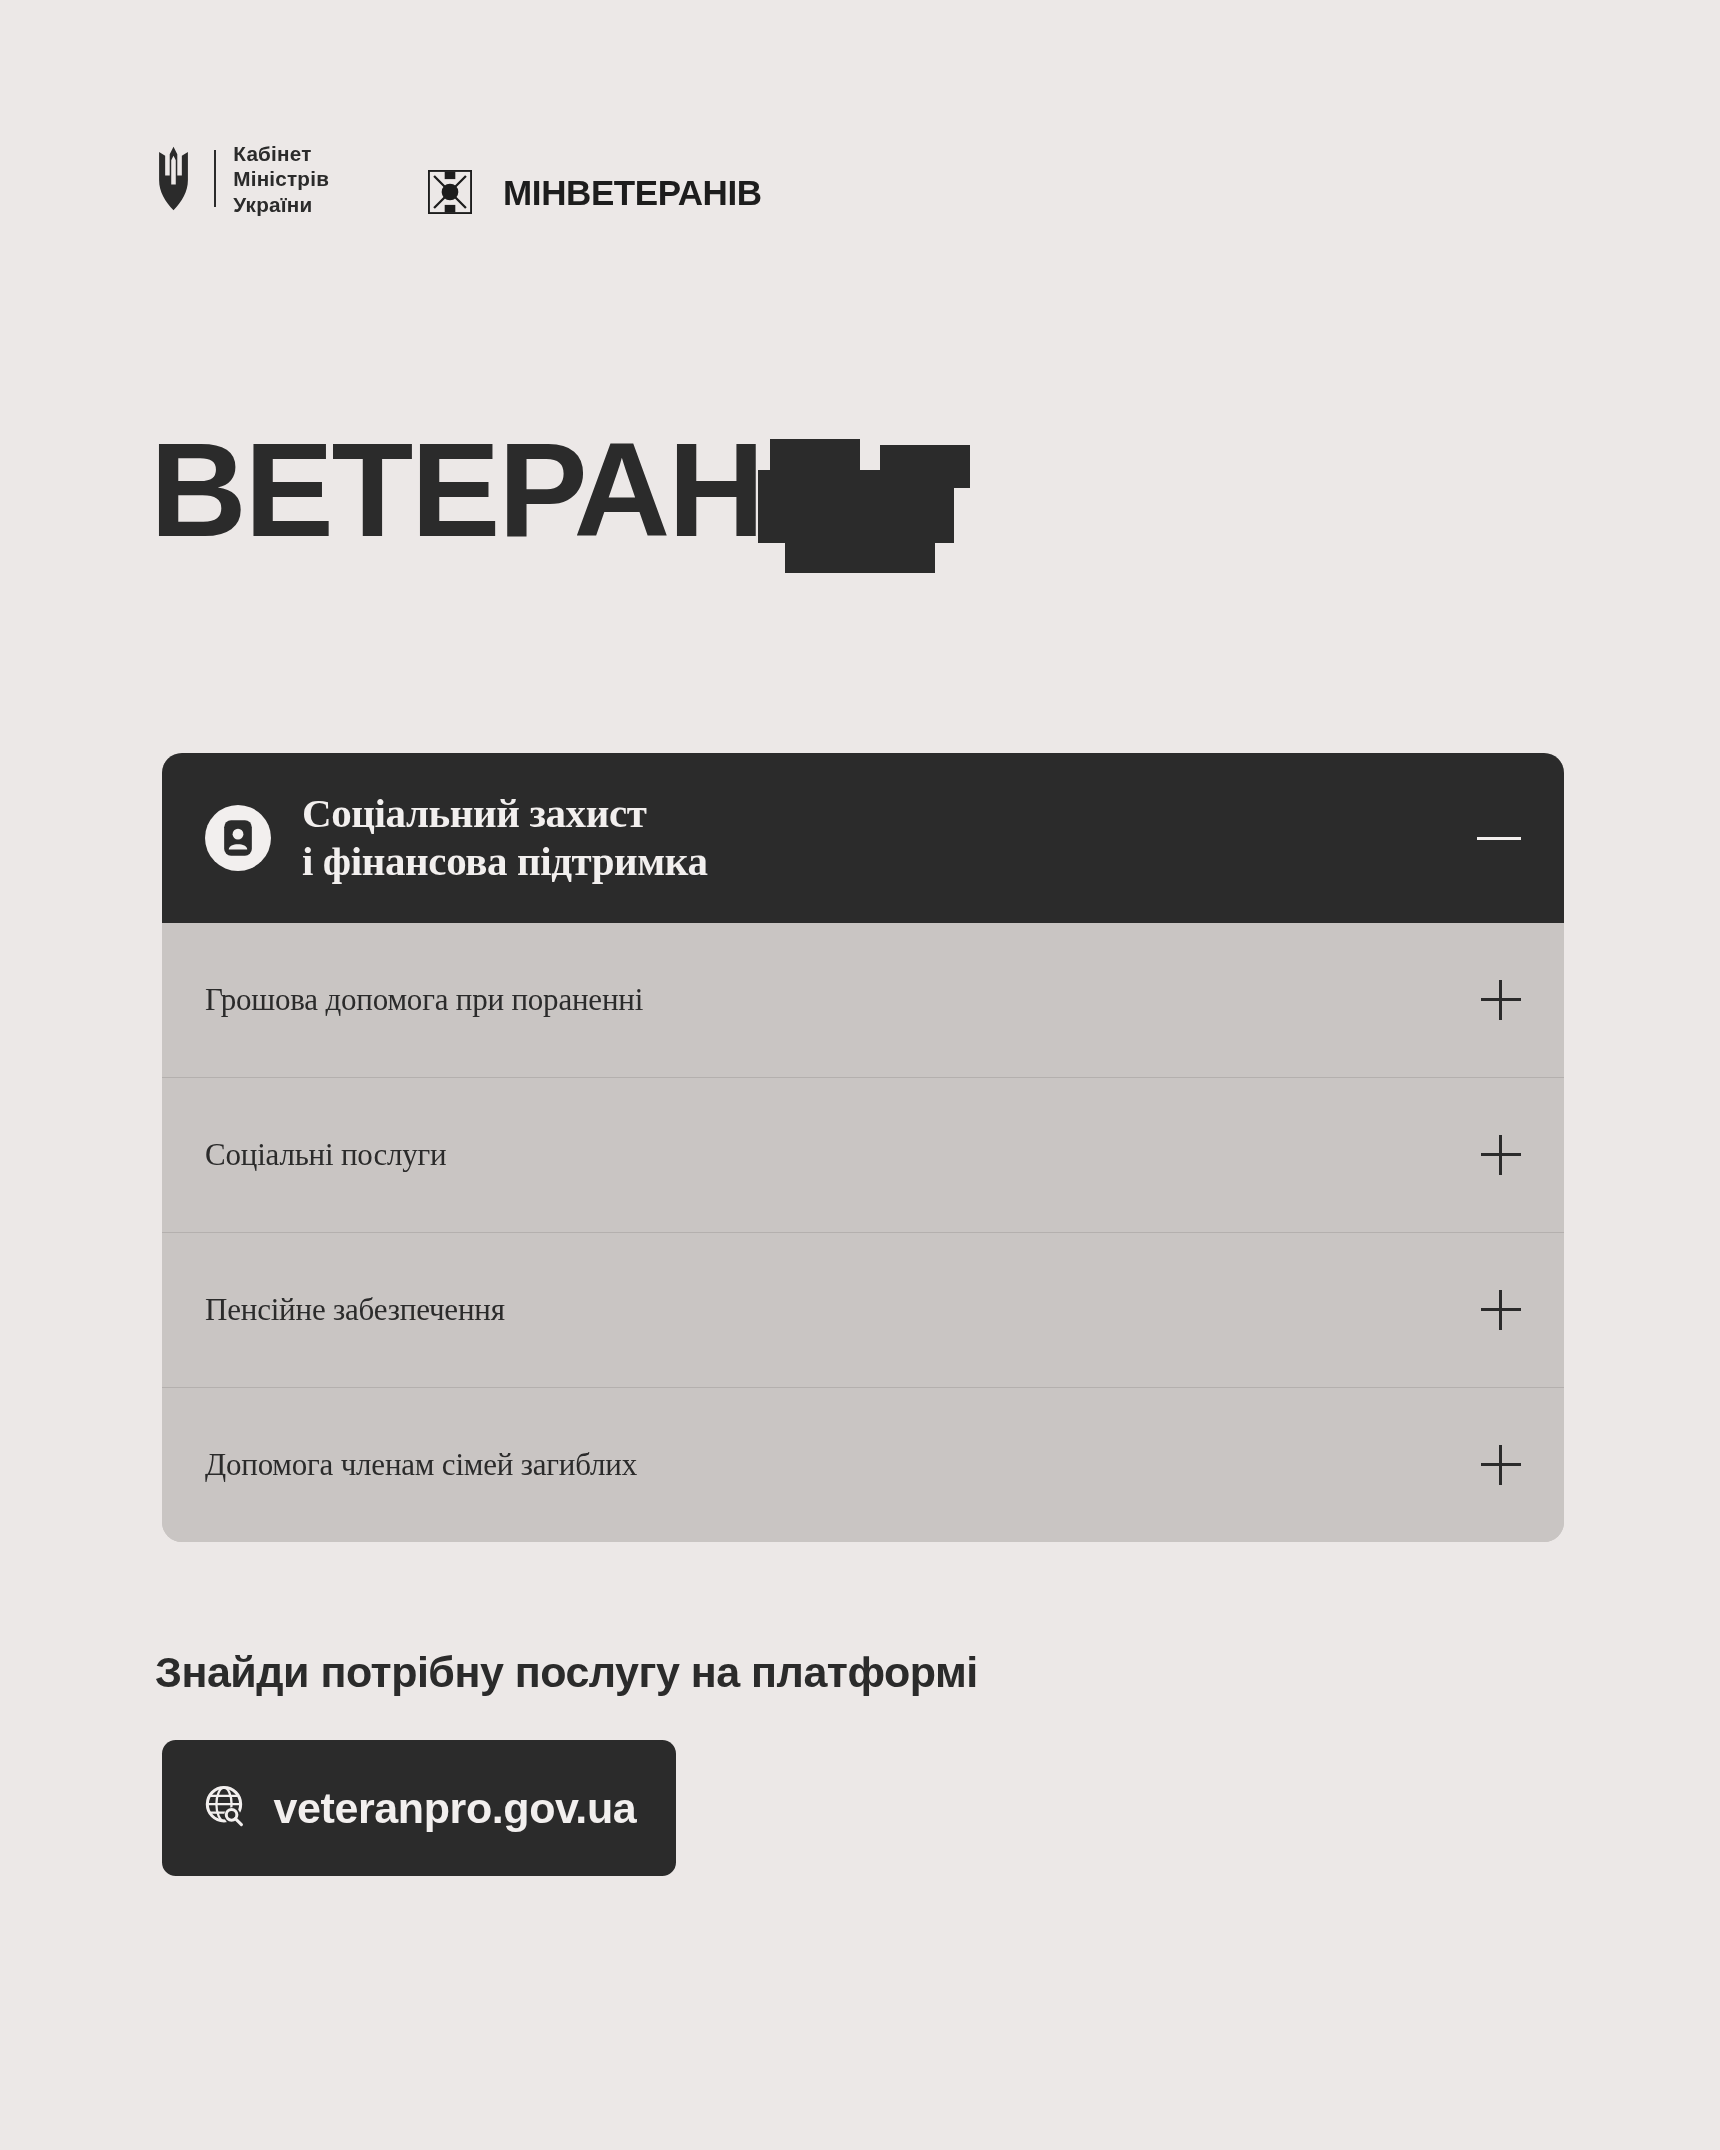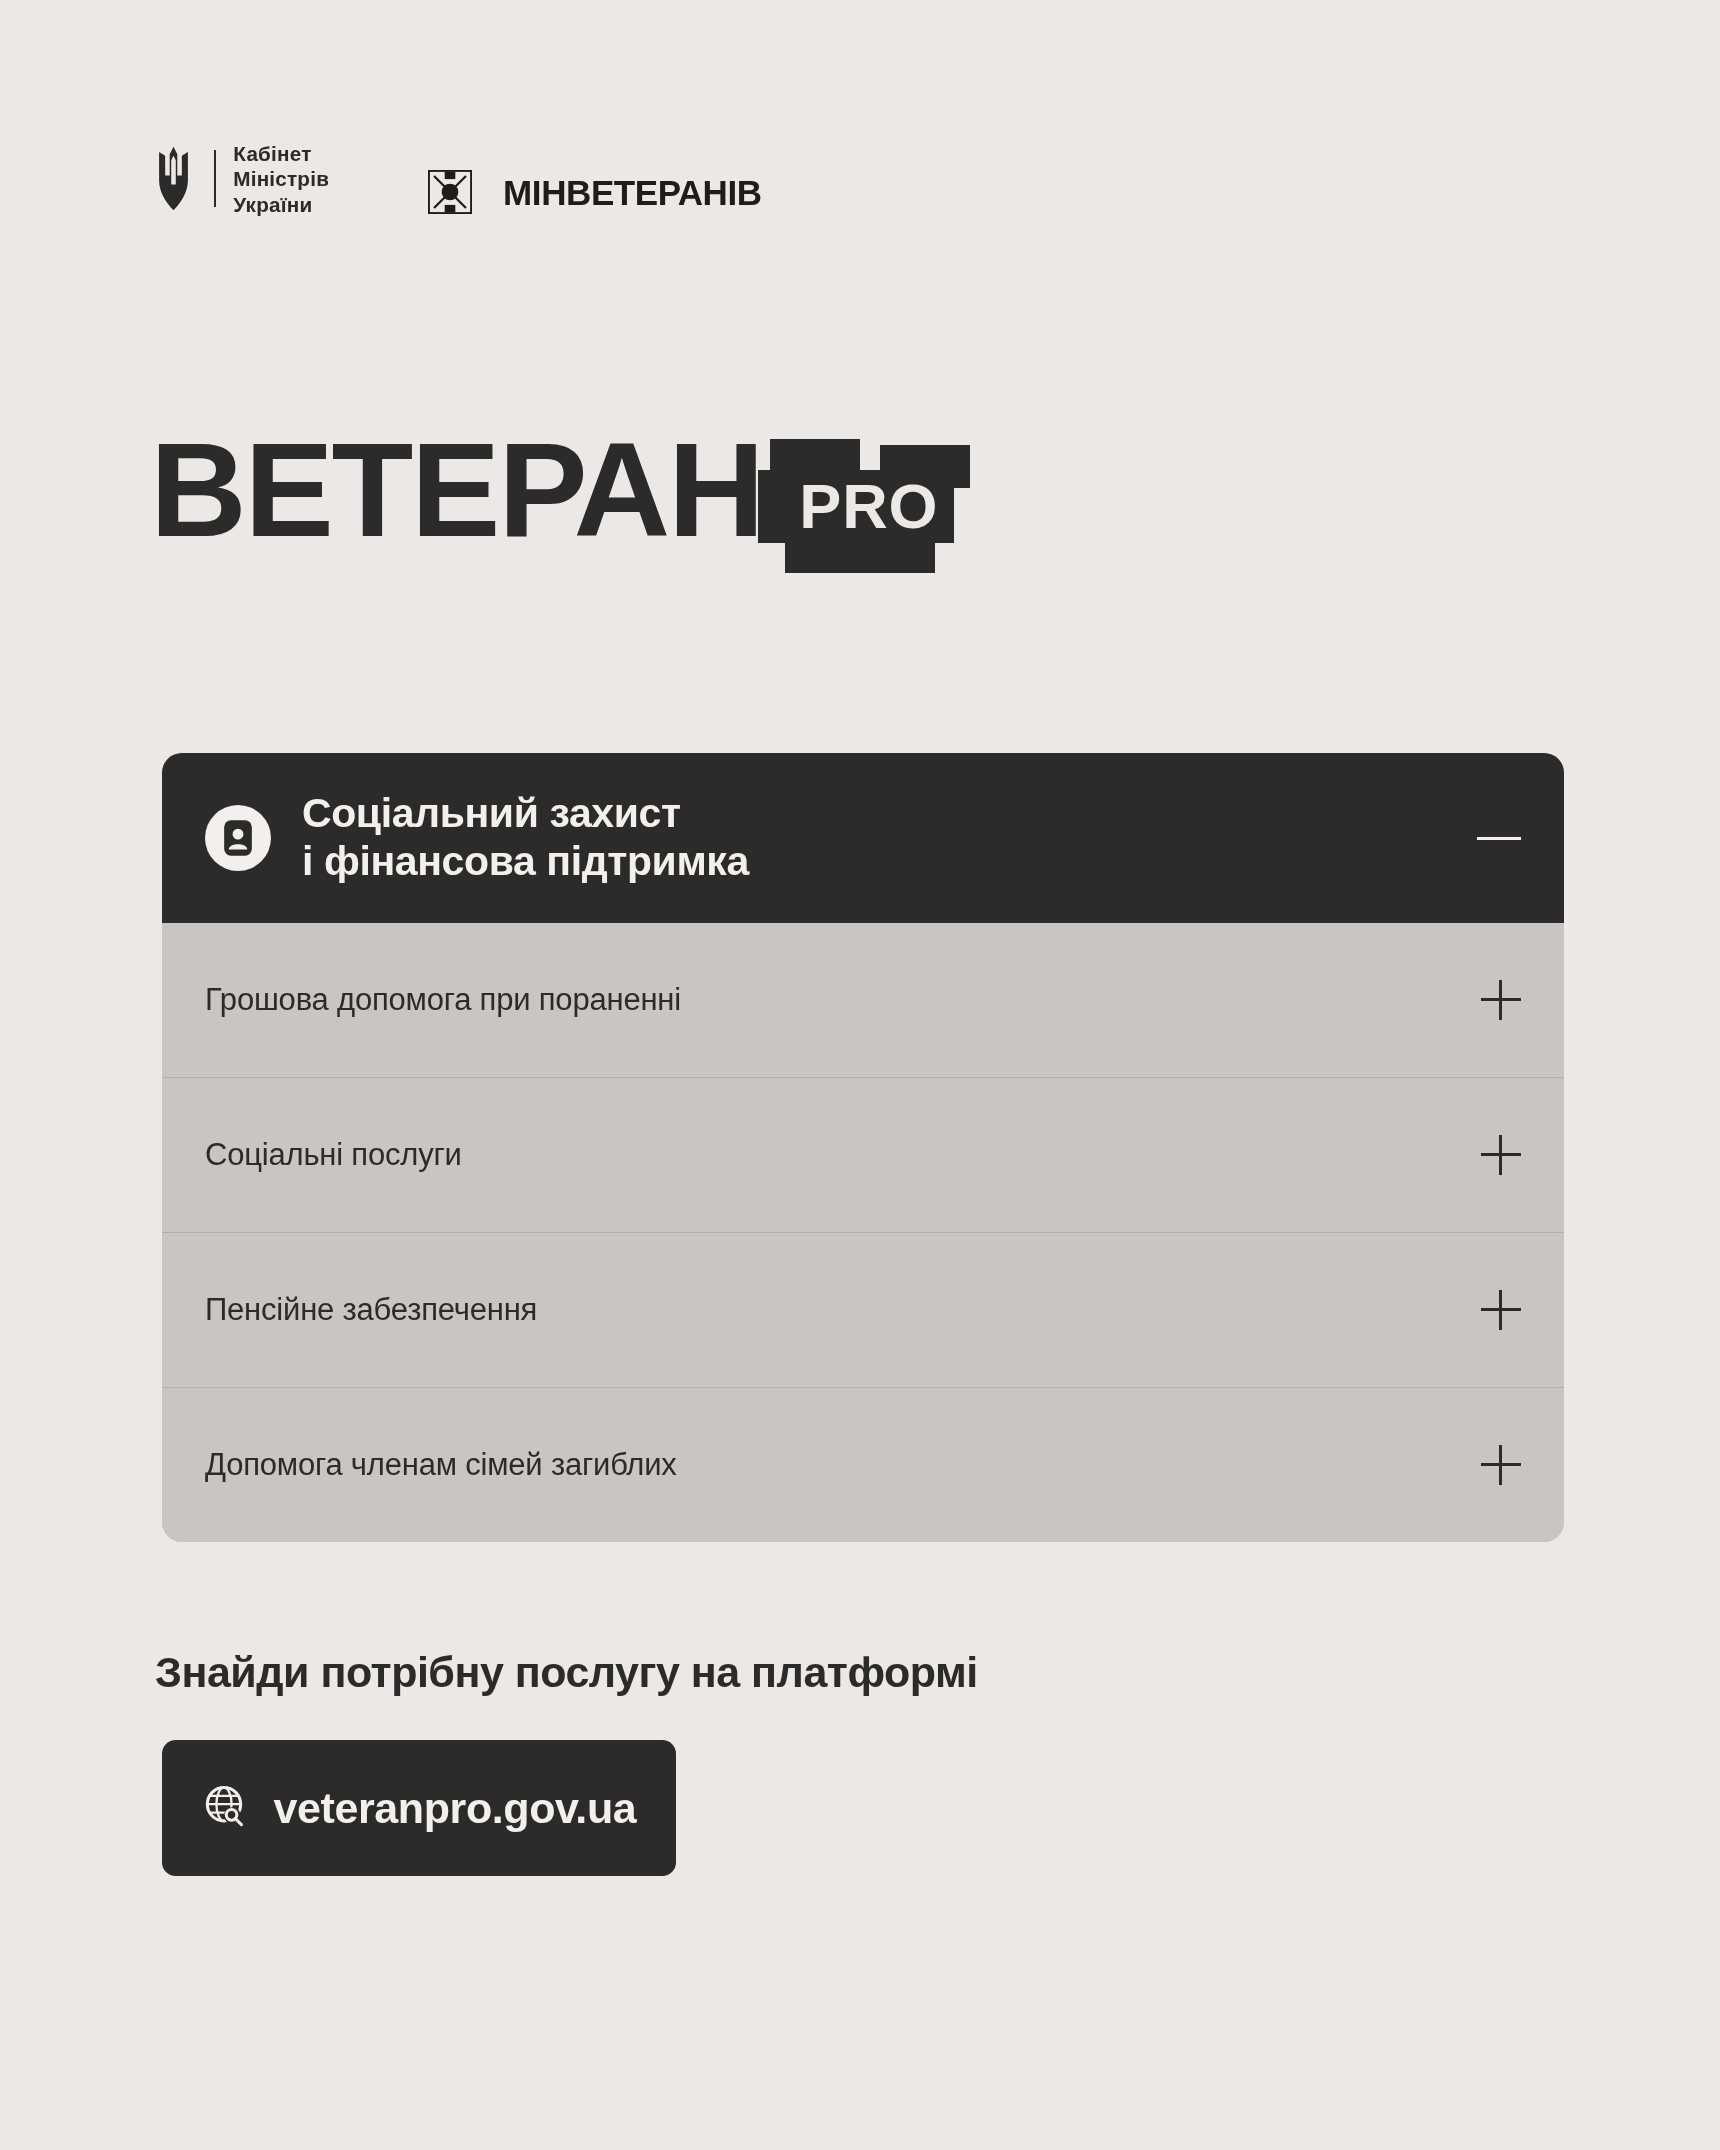--- a/index.html
+++ b/index.html
@@ -112,20 +112,21 @@
 
   
   .accordion {
     position: absolute;
     top: 753px;
     left: 162px;
     width: 1402px;
     border-radius: 20px;
     overflow: hidden;
     background: #c9c5c3;
+    font-family: Liberation Serif, serif;
   }
   .acc-header {
     background: #2b2b2b;
     color: #f2efee;
     display: flex;
     align-items: center;
     padding: 37px 43px 37px 43px;
     gap: 31px;
   }
   .acc-icon {
@@ -255,21 +256,20 @@
 
 </div>
 
 <div class="title-block">
   <span class="title-main">ВЕТЕРАН</span>
   <span class="title-pro">
     <span class="pro-blk pro-b1"></span>
     <span class="pro-blk pro-b3"></span>
     <span class="pro-blk pro-b2"></span>
     <span class="pro-blk pro-b4"></span>
-    <span class="pro-label">PRO</span>
   </span>
 </div>
 
 <div class="accordion">
 
   <div class="acc-header">
     <span class="acc-icon">
       <svg width="40" height="40" viewBox="0 0 52 52" xmlns="http://www.w3.org/2000/svg">
         <rect x="8" y="3" width="36" height="46" rx="9" fill="#2b2b2b"></rect>
         <circle cx="26" cy="21" r="7" fill="#f2efee"></circle>

